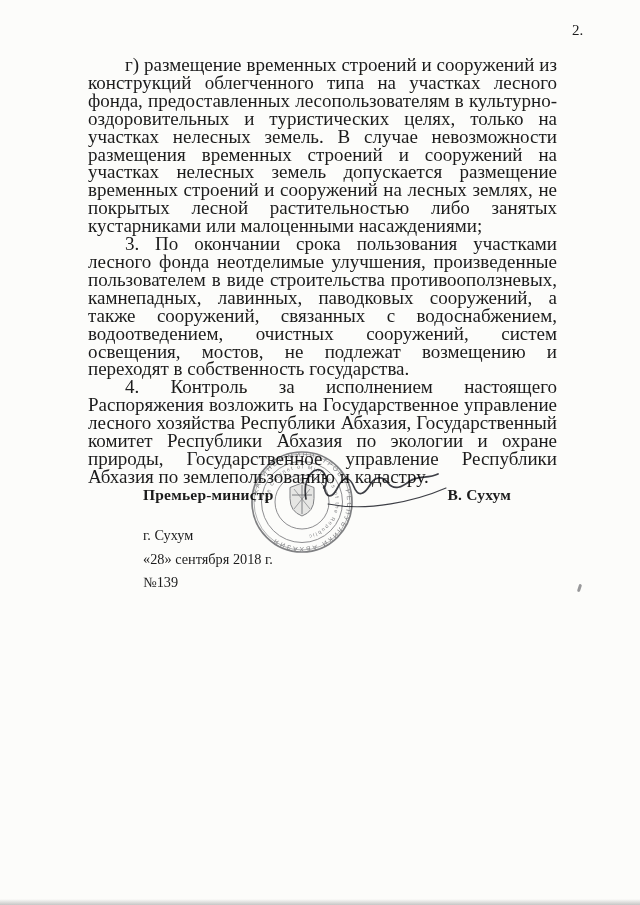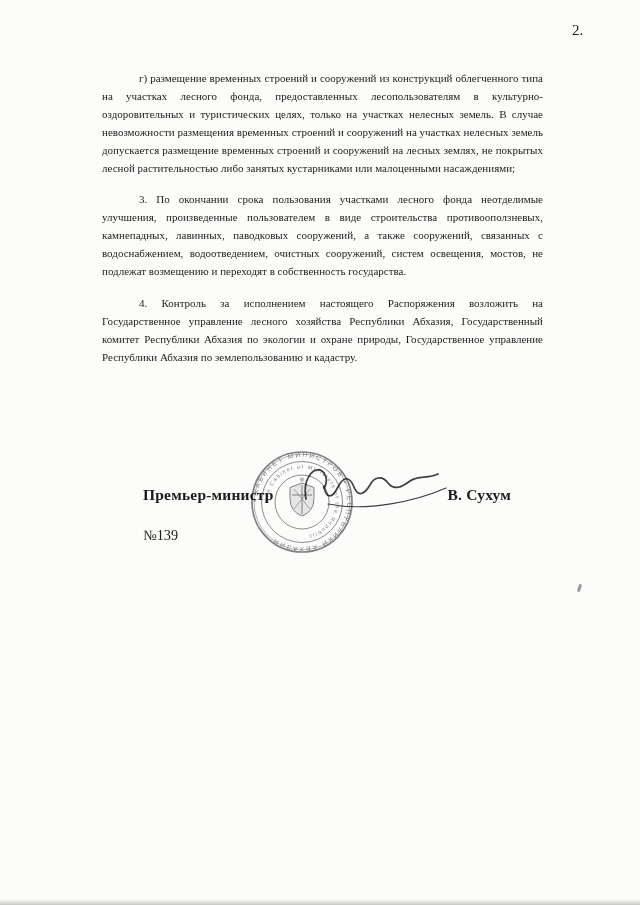--- a/index.html
+++ b/index.html
@@ -14,25 +14,25 @@
     overflow:hidden;
   }
   .page-number {
     position:absolute; top:22px; left:572px;
     font-size:15px;
   }
   .content {
     position:absolute; top:56px; left:88px; width:469px;
   }
   .content p {
-    font-size:11px;
+    font-size:19px;
     line-height:17.9px;
     text-align:justify;
     text-indent:37px;
-    margin:14px;
+    margin:0;
   }
   .sig-row {
     position:absolute; top:486px; left:143px; width:368px;
     display:flex; justify-content:space-between; align-items:flex-end;
   }
   .sig-title, .sig-name {
     font-weight:bold; font-size:15.5px; letter-spacing:.2px;
   }
   .stamp {
     position:absolute; left:249px; top:449px;
@@ -105,19 +105,21 @@
   <svg class="scrawl" width="150" height="55" viewBox="0 0 150 55" xmlns="http://www.w3.org/2000/svg">
     <g stroke="#2e3038" stroke-width="1.7" fill="none" stroke-linecap="round" stroke-linejoin="round" opacity="0.92">
       <path d="M8,40 C4,18 18,4 26,14 C32,22 24,34 26,27 C28,40 34,40 40,28
                C46,16 52,18 56,28 C60,38 66,36 72,26 C76,18 84,16 90,24
                C96,32 104,28 112,22 C120,16 130,20 140,15"></path>
       <path d="M30,45 C70,53 118,42 148,29" stroke-width="1.2"></path>
     </g>
   </svg>
 
   <div class="footer">
+    <div>г. Сухум</div>
+    <div>«28» сентября 2018 г.</div>
     <div>№139</div>
   </div>
 
   <div class="speck"></div>
   <div class="scan-edge"></div>
 
 </div>
 
 </body></html>

